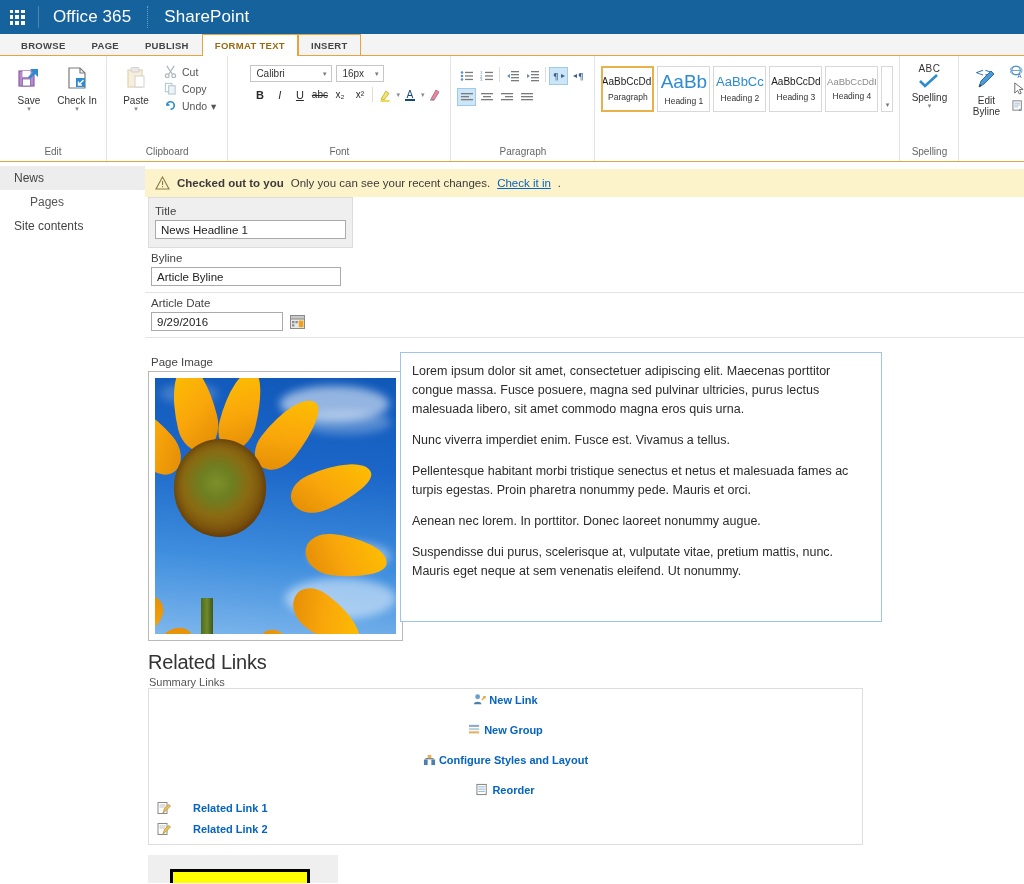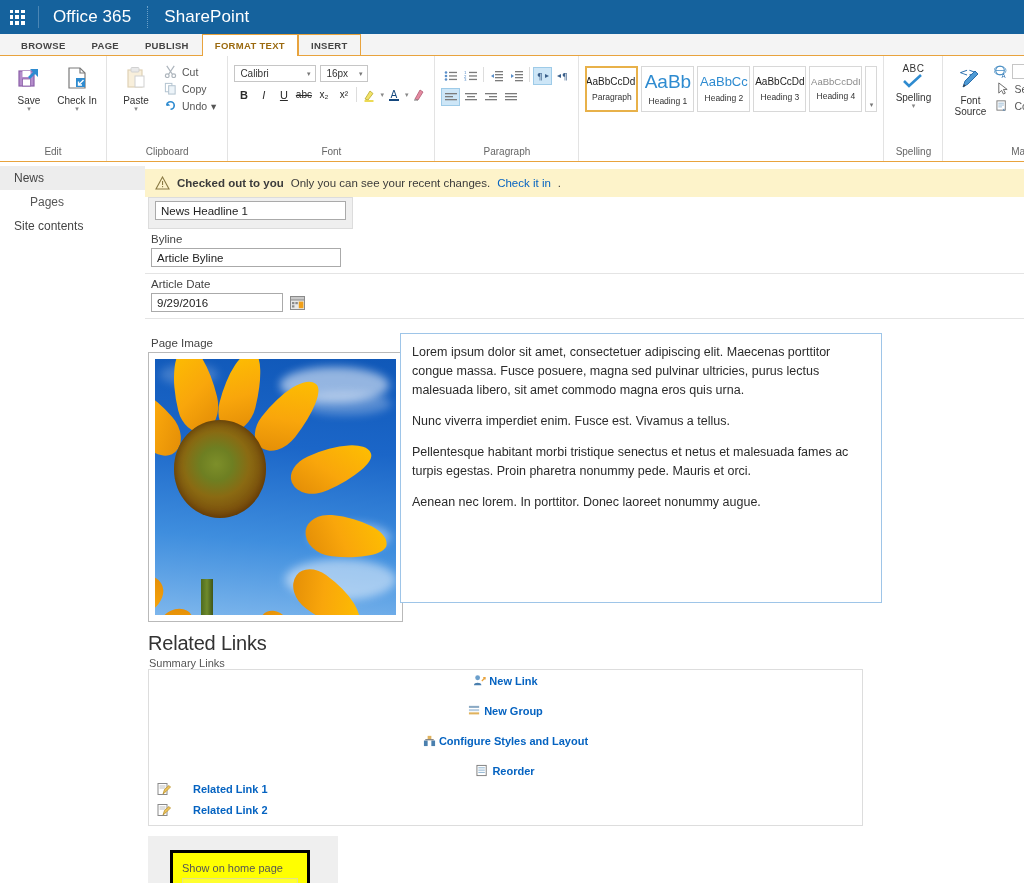--- a/index.html
+++ b/index.html
@@ -221,21 +221,21 @@
     height: 28px;
     display: flex; align-items: center;
     padding: 0 10px;
     gap: 7px;
     font-size: 11.5px;
     color: #3b3b3b;
     margin: 7px 0 0 0;
   }
   .notice .warn-ico { width: 15px; height: 14px; }
   .notice b { font-weight: bold; }
-  .notice a { color: #0563c1; cursor: pointer; text-align: center; }
+  .notice a { color: #0563c1; text-decoration: underline; cursor: pointer; text-align: center; }
 
   
   .field-wrap { padding: 0 0 0 0; }
   .fld-label {
     font-size: 11.5px; color: #444;
     padding: 4px 0 3px 6px;
   }
   .tinput {
     border: 1px solid #aaa;
     background: #fff;
@@ -485,21 +485,21 @@
           </span>
           <span>Undo</span>
           <span class="caret">▾</span>
         </div>
       </div>
     </div>
     <div class="rgroup-label">Clipboard</div>
   </div>
 
   <div class="rgroup" style="padding-top:9px;">
-    <div style="display:flex;flex-direction:column;">
+    <div style="display:flex;flex-direction:column;margin-left:16px;">
       <div class="font-row">
         <div class="combo" style="width:82px;">
           <span class="cv">Calibri</span>
           <span class="carr">▾</span>
         </div>
         <div class="combo" style="width:48px;align-items:center;">
           <span class="cv">16px</span>
           <span class="carr">▾</span>
         </div>
       </div>
@@ -683,21 +683,21 @@
   <div class="rgroup">
     <div class="rgroup-body">
       <div class="bigbtn" style="width:42px;">
         <div class="icon-box">
           <svg width="26" height="26" viewBox="0 0 26 26">
             <text x="2" y="11" font-size="11" fill="#2a6fae" font-family="DejaVu Sans">&lt;&gt;</text>
             <path d="M6 22 L8 16 L18 6 L21 9 L11 19 Z" fill="#4e9ad4" stroke="#2a6fae" stroke-width="1"></path>
             <path d="M6 22 L8.5 21 L7 19 Z" fill="#3a3a3a"></path>
           </svg>
         </div>
-        <div class="lbl">Font Source</div>
+        <div class="lbl">Edit Byline</div>
       </div>
       <div class="smallcol">
         <div class="smallbtn" style="padding-left:0;">
           <span class="sicon">
             <svg width="14" height="14" viewBox="0 0 14 14">
                 <circle cx="6" cy="5.5" r="4.3" fill="none" stroke="#4a8fc4" stroke-width="1.1"></circle>
                 <path d="M1.7 5.5 H10.3 M6 1.2 A6 4.3 0 0 1 6 9.8 A6 4.3 0 0 1 6 1.2" fill="none" stroke="#4a8fc4" stroke-width=".8"></path>
                 <text x="7.5" y="13" font-size="6" fill="#2a6fae" font-family="DejaVu Sans">A</text>
               </svg>
           </span>
@@ -752,20 +752,21 @@
             <rect x="7" y="10" width="1.1" height="1.2" fill="#8a7a44"></rect>
           </svg>
       </span>
       <b>Checked out to you</b>
       <span>Only you can see your recent changes.</span>
       <a>Check it in</a>
         <span>.</span>
     </div>
 
     <div class="row-title">
+      <div class="fld-label" style="padding-left:0;">Title</div>
       <div class="tinput">News Headline 1</div>
     </div>
 
     <div class="field-wrap row-sep" style="padding-bottom:6px;">
       <div class="fld-label">Byline</div>
       <div class="tinput" style="width:190px;margin-left:6px;">Article Byline</div>
     </div>
 
     <div class="field-wrap row-sep" style="padding-bottom:6px;">
       <div class="fld-label">Article Date</div>
@@ -814,20 +815,21 @@
             <div class="stem" style="left:19%;top:86%;width:5%;height:18%;"></div>
           </div>
         </div>
       </div>
       <div class="content-col" style="margin-left:-3px;">
         <div class="rte" style="width:482px;">
           <p>Lorem ipsum dolor sit amet, consectetuer adipiscing elit. Maecenas porttitor congue massa. Fusce posuere, magna sed pulvinar ultricies, purus lectus malesuada libero, sit amet commodo magna eros quis urna.</p>
           <p>Nunc viverra imperdiet enim. Fusce est. Vivamus a tellus.</p>
           <p>Pellentesque habitant morbi tristique senectus et netus et malesuada fames ac turpis egestas. Proin pharetra nonummy pede. Mauris et orci.</p>
           <p>Aenean nec lorem. In porttitor. Donec laoreet nonummy augue.</p>
+          <p>Suspendisse dui purus, scelerisque at, vulputate vitae, pretium mattis, nunc. Mauris eget neque at sem venenatis eleifend. Ut nonummy.</p>
         </div>
       </div>
     </div>
 
     <div style="margin-top:4px;">
       <div class="rl-head">Related Links</div>
       <div class="rl-sub">Summary Links</div>
       <div class="rl-box">
         <div class="rl-toolbar">
           <div class="rl-cmd">

